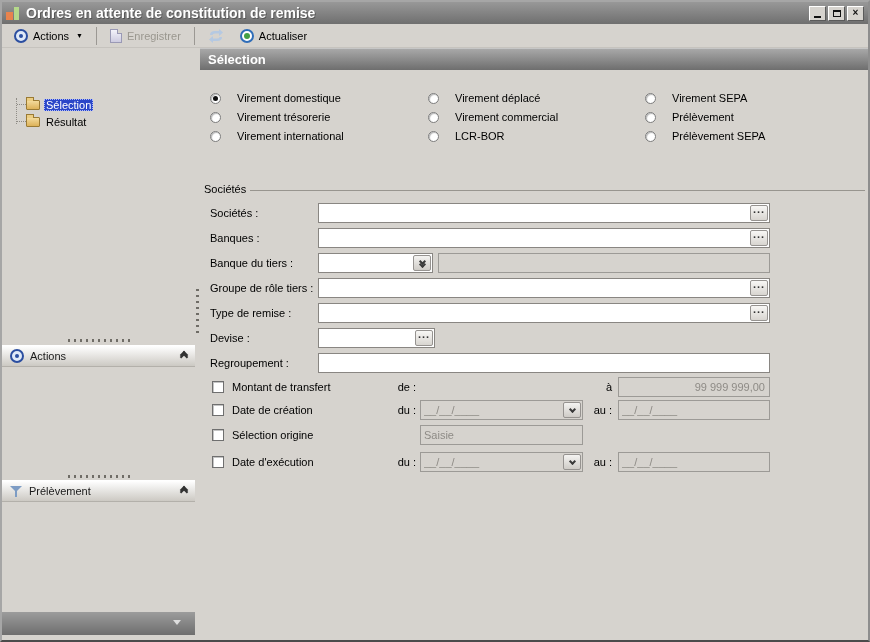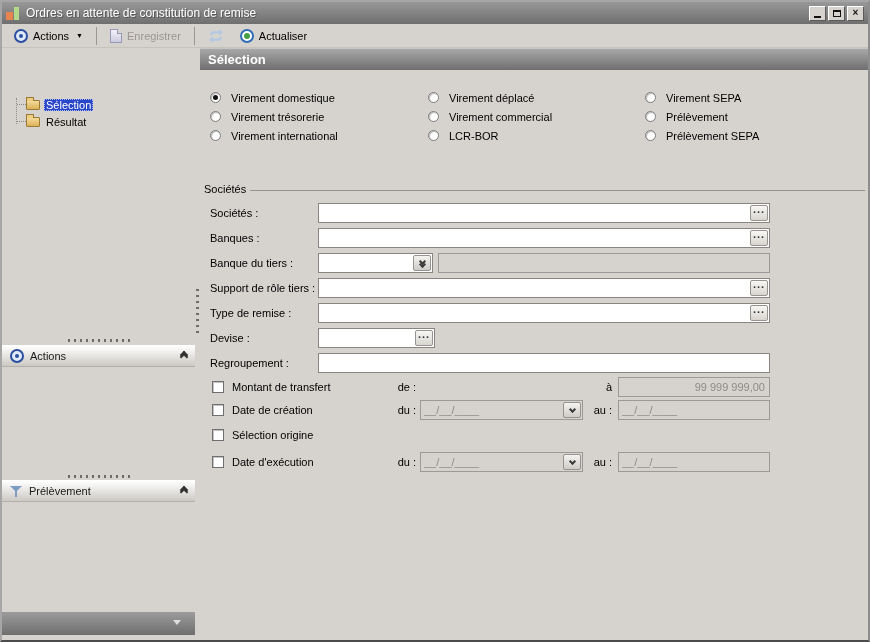--- a/index.html
+++ b/index.html
@@ -8,21 +8,21 @@
 
   .window{position:relative;width:870px;height:642px;background:#d6d3ce;
     border:2px solid #a6a6a6;border-right-color:#8e8e8e;border-bottom-color:#4b4b4b;overflow:hidden}
 
   
   .titlebar{position:absolute;left:0;top:0;right:0;height:22px;
     background:linear-gradient(#989898,#6f6f6f);display:flex;align-items:center;gap:6px;padding:0 4px}
   .app-icon{position:relative;width:14px;height:15px;flex:0 0 auto}
   .app-icon .bar-o{position:absolute;left:0;bottom:1px;width:7px;height:8px;background:#e8834d}
   .app-icon .bar-g{position:absolute;right:1px;bottom:1px;width:5px;height:13px;background:#b5d98a}
-  .title-text{color:#fff;font-weight:normal;font-size:12px;text-shadow:1px 1px 0 rgba(60,60,60,.6);white-space:nowrap}
+  .title-text{color:#fff;font-weight:bold;font-size:14px;text-shadow:1px 1px 0 rgba(60,60,60,.6);white-space:nowrap}
   .win-btns{margin-left:auto;display:flex;gap:2px}
   .wbtn{width:17px;height:15px;background:#d6d3ce;border:1px solid;border-color:#fff #5a5a5a #5a5a5a #fff;
     display:flex;align-items:center;justify-content:center;font-size:10px;font-weight:bold;color:#111;line-height:1}
   .glyph-min{width:7px;height:2px;background:#111;margin-top:7px}
   .glyph-max{width:8px;height:7px;border:1px solid #111;border-top-width:2px}
 
   
   .toolbar{position:absolute;top:22px;left:0;right:0;height:24px;background:#d6d3ce;
     display:flex;align-items:center;padding-left:6px;gap:4px;border-bottom:1px solid #c6c3be}
   .tb-item{display:flex;align-items:center;gap:5px;padding:2px 6px}
@@ -73,21 +73,21 @@
     border:1px solid #2e6e2e;color:#fff;font-weight:bold;font-size:11px;line-height:12px;text-align:center}
 
   .side-bottom{position:absolute;top:564px;left:0;width:193px;height:23px;background:linear-gradient(#9c9c9c,#6e6e6e)}
   .side-bottom .dn{position:absolute;right:14px;top:8px;width:0;height:0;
     border-left:4px solid transparent;border-right:4px solid transparent;border-top:5px solid #dedede}
 
   
   .legend-row{position:absolute;left:4px;right:3px;display:flex;align-items:center;gap:4px}
   .legend-row .line{flex:1;height:1px;background:#98958f;margin-top:2px}
 
-  .radio{position:absolute;display:flex;align-items:flex-start;gap:10px;white-space:nowrap}
+  .radio{position:absolute;display:flex;align-items:flex-end;gap:16px;white-space:nowrap}
   .rb{width:11px;height:11px;border-radius:50%;background:#fff;border:1px solid #7c7c7c;
     box-shadow:inset 1px 1px 1px #b9b9b9;position:relative;flex:0 0 auto}
   .rb.checked::after{content:"";position:absolute;left:2px;top:2px;width:5px;height:5px;border-radius:50%;background:#111}
 
   .flabel{position:absolute;white-space:nowrap}
   .tx{position:absolute;height:20px;background:#fff;border:1px solid #898682;display:flex;align-items:center;padding:1px 1px 1px 3px}
   .tx input{flex:1;min-width:0;border:none;outline:none;background:transparent;font-family:"Liberation Sans",sans-serif;font-size:11px;color:#333}
   .tx.disabled{background:#d6d3ce;border-color:#9c9a96}
   .tx.disabled input{color:#8e8b86}
   .tx input.ralign{text-align:right;padding-right:3px}
@@ -261,21 +261,21 @@
       <input style="">
       <span class="dd">
           <span class="cvd"></span>
           <span class="cvd"></span>
         </span>
     </div>
     <div class="tx disabled" style="left:238px;top:205px;width:332px">
       <input disabled="" style="">
     </div>
 
-    <span class="flabel" style="left:10px;top:234px">Support de rôle tiers :</span>
+    <span class="flabel" style="left:10px;top:234px">Groupe de rôle tiers :</span>
     <div class="tx" style="left:118px;top:230px;width:452px">
       <input style="">
       <span class="dots">...</span>
     </div>
 
     <span class="flabel" style="left:10px;top:259px">Type de remise :</span>
     <div class="tx" style="left:118px;top:255px;width:452px">
       <input style="">
       <span class="dots">...</span>
     </div>
@@ -308,20 +308,23 @@
           <span class="cvd"></span>
         </span>
     </div>
     <span class="mlabel" style="left:392px;top:356px;width:20px">au :</span>
     <div class="tx disabled" style="left:418px;top:352px;width:152px">
       <input disabled="" value="__/__/____" style="">
     </div>
 
     <span class="cb" style="left:12px;top:381px"></span>
     <span class="cblabel" style="left:32px;top:381px">Sélection origine</span>
+    <div class="tx disabled" style="left:220px;top:377px;width:163px">
+      <input disabled="" value="Saisie" style="">
+    </div>
 
     <span class="cb" style="left:12px;top:408px"></span>
     <span class="cblabel" style="left:32px;top:408px">Date d'exécution</span>
     <span class="mlabel" style="left:178px;top:408px;width:38px">du :</span>
     <div class="tx disabled" style="left:220px;top:404px;width:163px">
       <input disabled="" value="__/__/____" style="">
       <span class="dd">
           <span class="cvd"></span>
         </span>
     </div>

